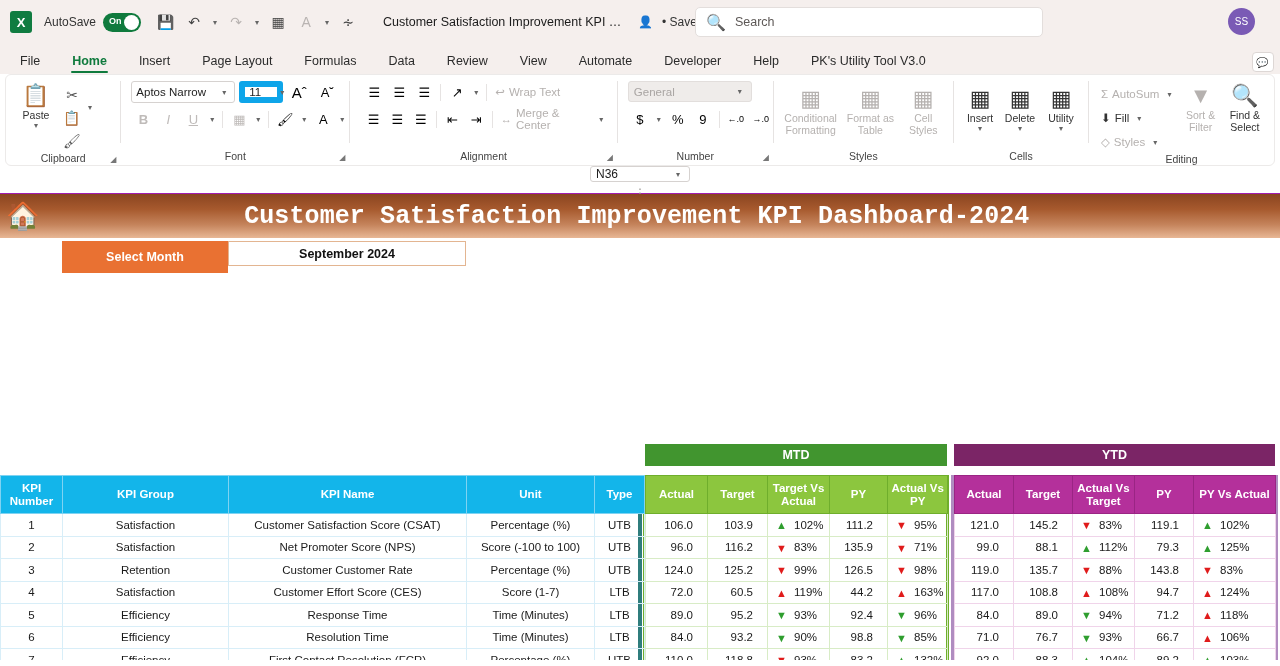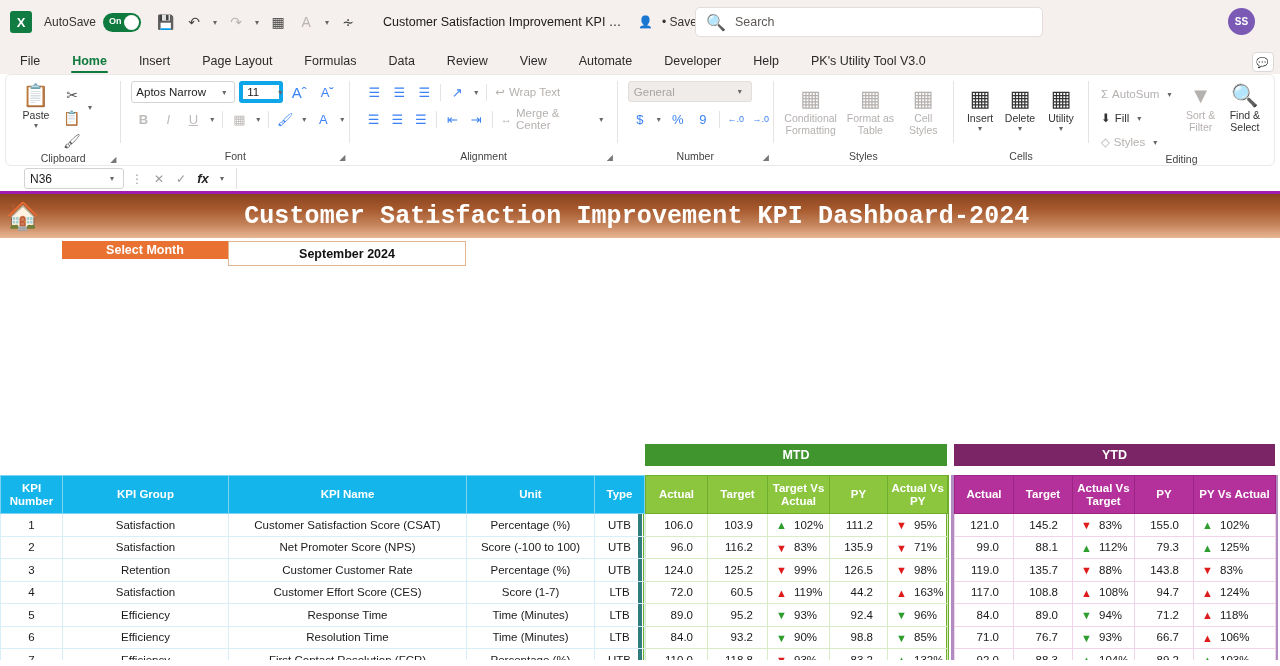--- a/index.html
+++ b/index.html
@@ -47,21 +47,21 @@
   .searchbox {
     position: absolute; left: 695px; top: 7px; width: 348px; height: 30px;
     background: #fff; border: 1px solid #e3dedc; border-radius: 5px;
     display: flex; align-items: center; padding: 0 10px; gap: 9px;
   }
   .searchbox .ph { font-size: 12.5px; color: #5d5856; }
   .avatar {
     position: absolute; left: 1228px; top: 8px; width: 27px; height: 27px;
     border-radius: 50%; background: #7a5ab5; color: #fff;
     display: flex; align-items: center; justify-content: center;
-    font-size: 10px; font-weight: 700;
+    font-size: 10px; font-weight: 400;
   }
 
   
   .tabs {
     height: 30px; background: #f5efed; display: flex; align-items: flex-end;
     padding-left: 10px; gap: 12px; position: relative;
   }
   .tab {
     font-size: 12.5px; color: #2b2b2b; padding: 4px 10px 6px;
     white-space: nowrap; position: relative;
@@ -101,44 +101,44 @@
   .sm-col { display: flex; flex-direction: column; gap: 1px; padding-top: 3px; }
   .sm-btn { font-size: 14px; color: #555; height: 22px; display: flex; align-items: center; justify-content: center; width: 24px;}
 
   .fontrow { display: flex; align-items: center; gap: 4px; }
   .fname {
     width: 104px; height: 22px; border: 1px solid #d6d2d0; border-radius: 3px;
     font-size: 11.5px; color: #222; display: flex; align-items: center;
     padding: 0 4px; background: #fff; justify-content: space-between;
   }
   .fsize {
-    width: 44px; height: 22px; border: 4px solid #0ea5e9; border-radius: 3px;
+    width: 44px; height: 22px; border: 6px solid #0ea5e9; border-radius: 3px;
     font-size: 11.5px; color: #222; display: flex; align-items: center;
     padding: 0 4px; background: #fff; justify-content: space-between; gap: 19px;
   }
   .fmt-row { display: flex; align-items: center; gap: 1px; margin-top: 5px; }
   .fbtn {
     width: 24px; height: 22px; display: flex; align-items: center; justify-content: center;
-    font-size: 13px; color: #3b82f6;
+    font-size: 13px; color: #000000;
   }
   .fbtn.dim { color: #bfbbb9; }
   .vsep { width: 1px; height: 17px; background: #e6e3e2; margin: 0 3px; }
 
   .al-row { display: flex; align-items: center; gap: 1px; }
   .wrapbtn { display: flex; align-items: center; gap: 4px; font-size: 11.5px; color: #b5b1af; padding: 0 4px; height: 22px;}
   .numfmt {
     width: 124px; height: 21px; background: #efecea; border: 1px solid #e2dedc; border-radius: 3px;
     font-size: 11.5px; color: #a9a5a3; display: flex; align-items: center;
     padding: 0 5px; justify-content: space-between;
   }
 
   
   .fbar {
     height: 28px; background: #fff; display: flex; align-items: center;
-    padding: 0 24px; gap: 4px; border-bottom: 3px solid #a21caf;
+    padding: 0 6px; gap: 4px; border-bottom: 1px solid #a21caf; flex-direction: column;
   }
   .namebox {
     width: 100px; height: 21px; border: 1px solid #d6d2d0; border-radius: 3px;
     display: flex; align-items: center; justify-content: space-between;
     padding: 0 5px; font-size: 12px; color: #1b1b1b;
   }
   .fb-ico { width: 18px; text-align: center; font-size: 12px; color: #9c9896; }
   .fx { font-size: 13px; font-style: italic; font-weight: bold; color: #222; }
   .fb-input { flex: 1; height: 21px; border-left: 1px solid #e3e0df; margin-left: 4px; }
 
@@ -150,21 +150,21 @@
     display: flex; align-items: center;
   }
   .home-ico { margin-left: 6px; font-size: 27px; color: #cfe8f5; line-height: 1; }
   .dash-title {
     flex: 1; text-align: center; color: #fff; font-size: 25px; font-weight: bold;
     letter-spacing: 0.1px; margin-right: 46px; font-family: Liberation Mono, monospace;
   }
 
   .selmonth-row { position: absolute; left: 0; top: 47px; height: 26px; width: 100%; }
   .sel-label {
-    position: absolute; left: 62px; top: 0; width: 166px; height: 18px;
+    position: absolute; left: 62px; top: 0; width: 166px; height: 32px;
     background: #e97132; color: #fff; font-size: 12.5px; font-weight: bold;
     display: flex; align-items: center; justify-content: center;
   }
   .sel-value {
     position: absolute; left: 228px; top: 0; width: 238px; height: 25px;
     background: #fff; border: 1px solid #e3b591; color: #111;
     font-size: 12.5px; font-weight: bold;
     display: flex; align-items: center; justify-content: center;
   }
   .mtd-band {
@@ -654,21 +654,21 @@
       <th>Actual Vs Target</th>
       <th>PY</th>
       <th>PY Vs Actual</th>
     </tr>
       </thead>
     <tbody>
         <tr>
           <td class="val">121.0</td>
           <td class="val">145.2</td>
           <td class="pct"><span class="arw dn-r">▼</span>83%</td>
-          <td class="val">155.0</td>
+          <td class="val">119.1</td>
           <td class="pct"><span class="arw up-g">▲</span>102%</td>
         </tr>
         <tr>
           <td class="val">99.0</td>
           <td class="val">88.1</td>
           <td class="pct"><span class="arw up-g">▲</span>112%</td>
           <td class="val">79.3</td>
           <td class="pct"><span class="arw up-g">▲</span>125%</td>
         </tr>
         <tr>

